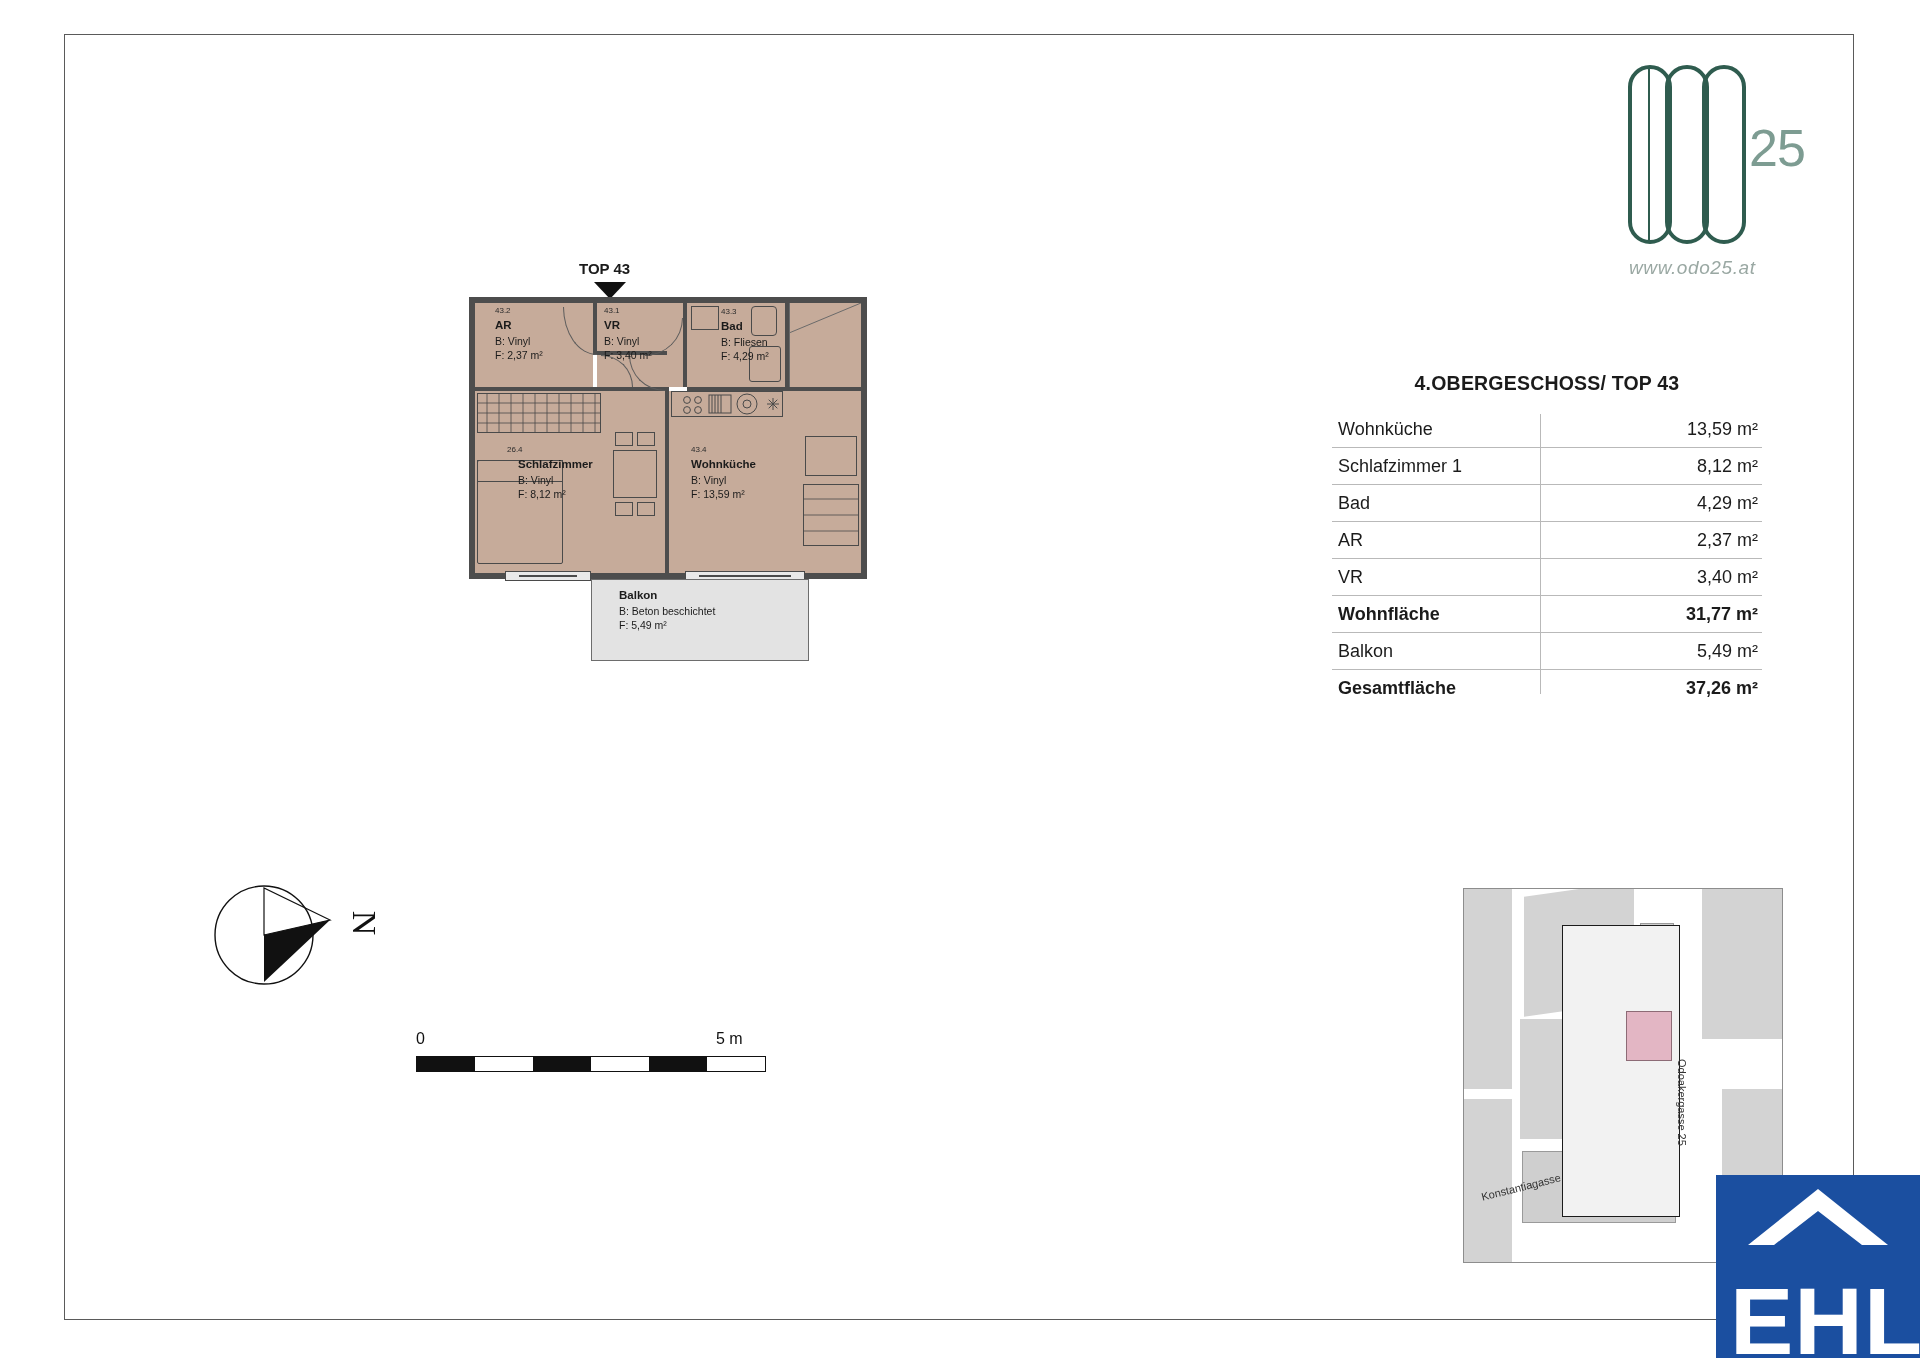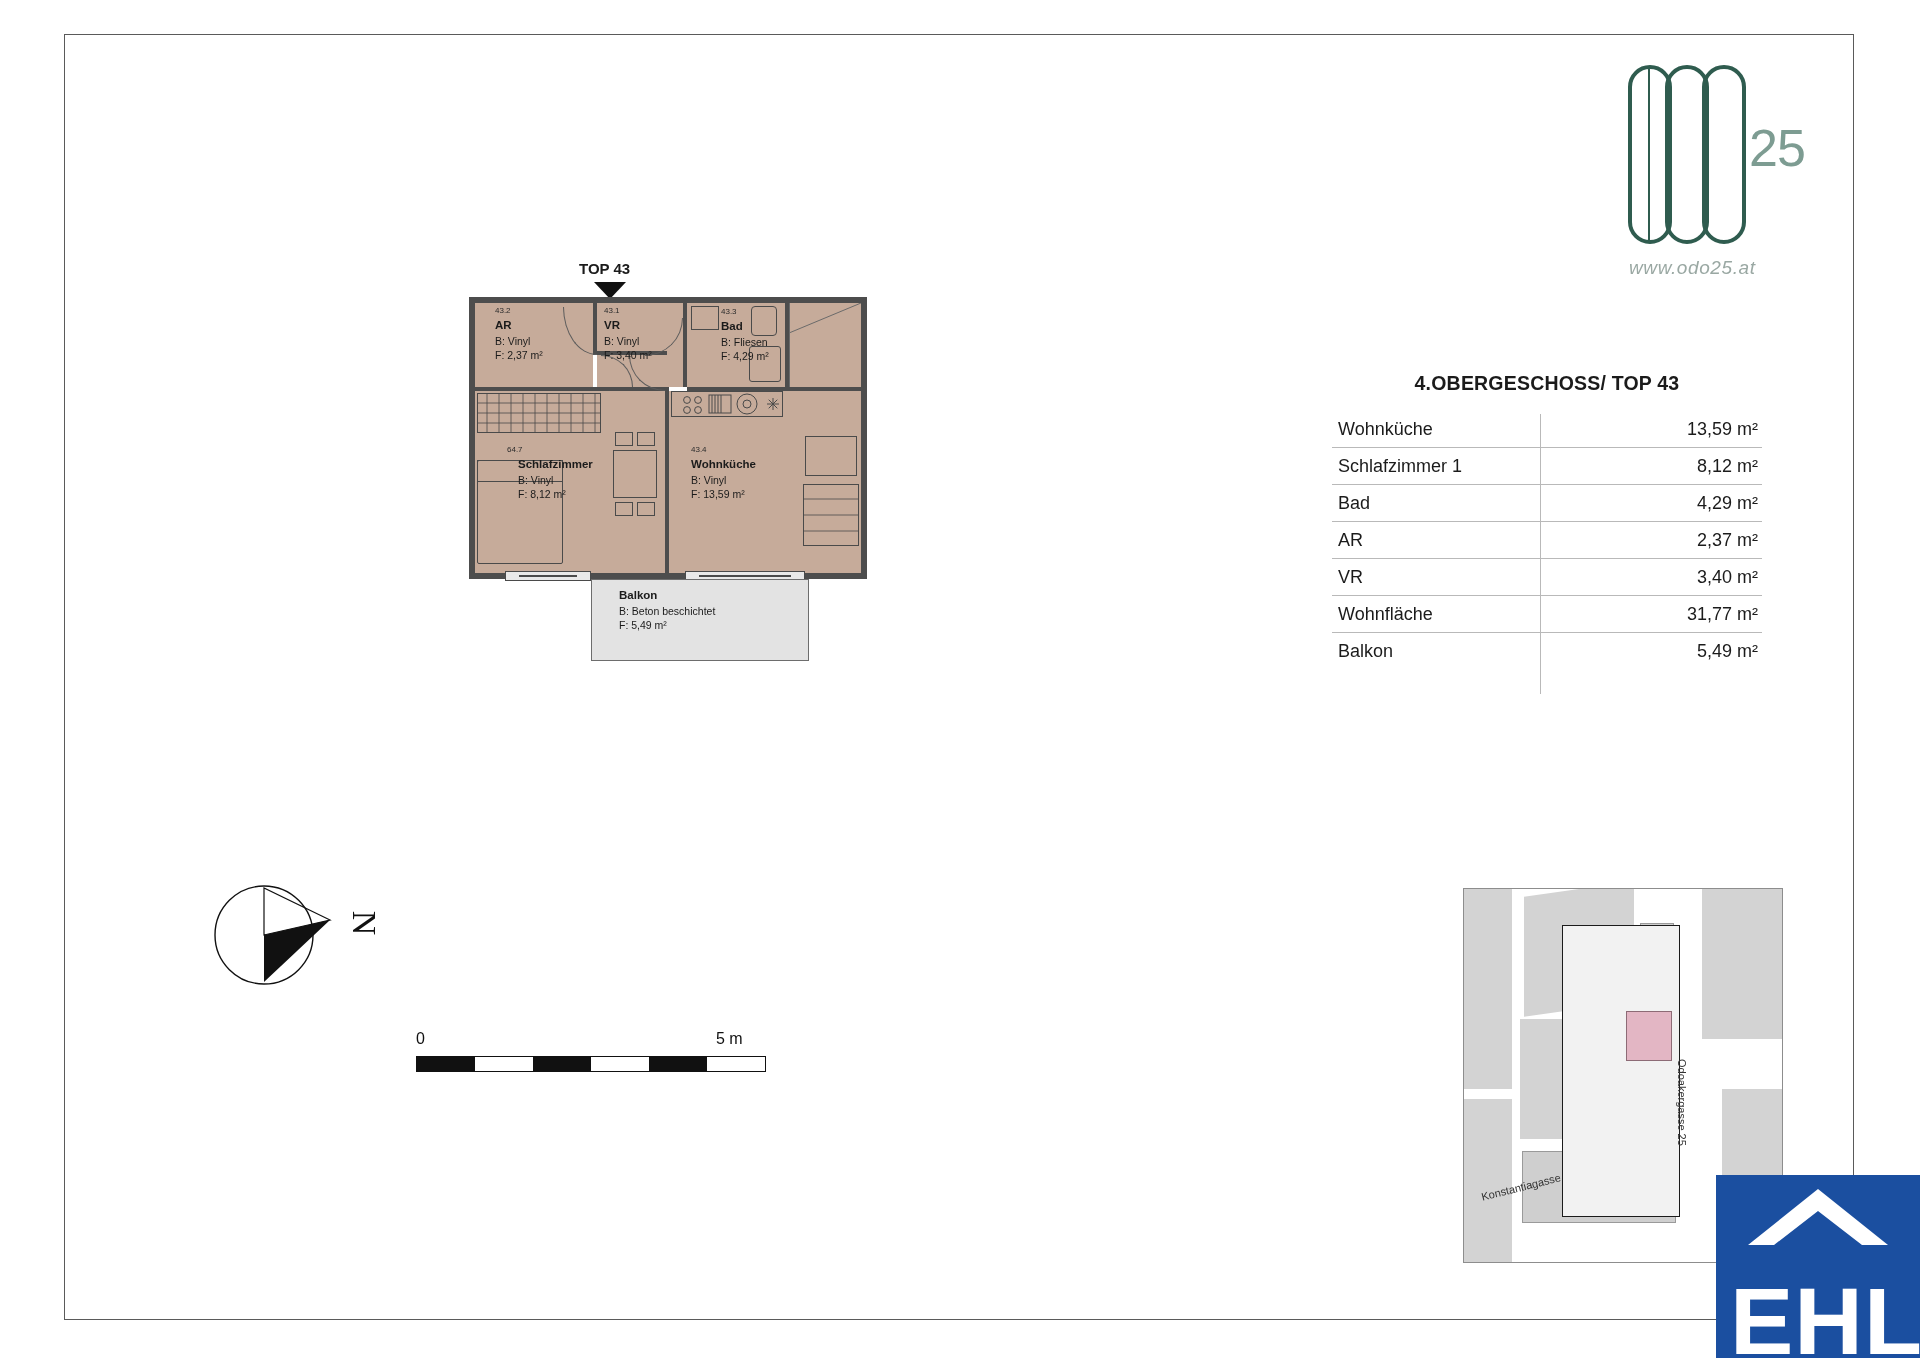--- a/index.html
+++ b/index.html
@@ -65,21 +65,21 @@
     position: relative;
     display: flex;
     justify-content: space-between;
     align-items: baseline;
     padding: 8px 4px 7px 6px;
     border-bottom: 1px solid #b9b9b9;
     font-size: 18px;
     color: #1b1b1b;
   }
   .info-row:last-child { border-bottom: none; }
-  .info-row.bold { font-weight: normal; justify-content: space-between; }
+  .info-row.bold { font-weight: bold; justify-content: space-between; }
   .info-name { white-space: nowrap; }
   .info-val { white-space: nowrap; }
   #info-divider {
     position: absolute;
     left: 208px; top: 42px;
     width: 1px; height: 280px;
     background: #b9b9b9;
   }
 
   
@@ -251,20 +251,24 @@
       <span class="info-name">VR</span>
       <span class="info-val">3,40 m²</span>
     </div>
     <div class="info-row bold">
       <span class="info-name">Wohnfläche</span>
       <span class="info-val">31,77 m²</span>
     </div>
     <div class="info-row">
       <span class="info-name">Balkon</span>
       <span class="info-val">5,49 m²</span>
+    </div>
+    <div class="info-row bold">
+      <span class="info-name">Gesamtfläche</span>
+      <span class="info-val">37,26 m²</span>
     </div>
   </div>
 
   <div id="plan">
 
     <div class="top-label" style="left:116px; top:0px;">TOP 43</div>
     <svg style="position:absolute; left:129px; top:20px;" width="36" height="20" viewBox="0 0 36 20">
       <polygon points="2,2 34,2 18,19" fill="#111111"></polygon>
     </svg>
 
@@ -383,21 +387,21 @@
       <div>F: 3,40 m²</div>
     </div>
 
     <div class="room-code" style="left:258px; top:47px;">43.3</div>
     <div class="room-label" style="left:258px; top:59px;">
       <div class="nm">Bad</div>
       <div>B: Fliesen</div>
       <div>F: 4,29 m²</div>
     </div>
 
-    <div class="room-code" style="left:44px; top:185px;">64.7</div>
+    <div class="room-code" style="left:44px; top:185px;">26.4</div>
     <div class="room-label" style="left:55px; top:197px;">
       <div class="nm">Schlafzimmer</div>
       <div>B: Vinyl</div>
       <div>F: 8,12 m²</div>
     </div>
 
     <div class="room-code" style="left:228px; top:185px;">43.4</div>
     <div class="room-label" style="left:228px; top:197px;">
       <div class="nm">Wohnküche</div>
       <div>B: Vinyl</div>

